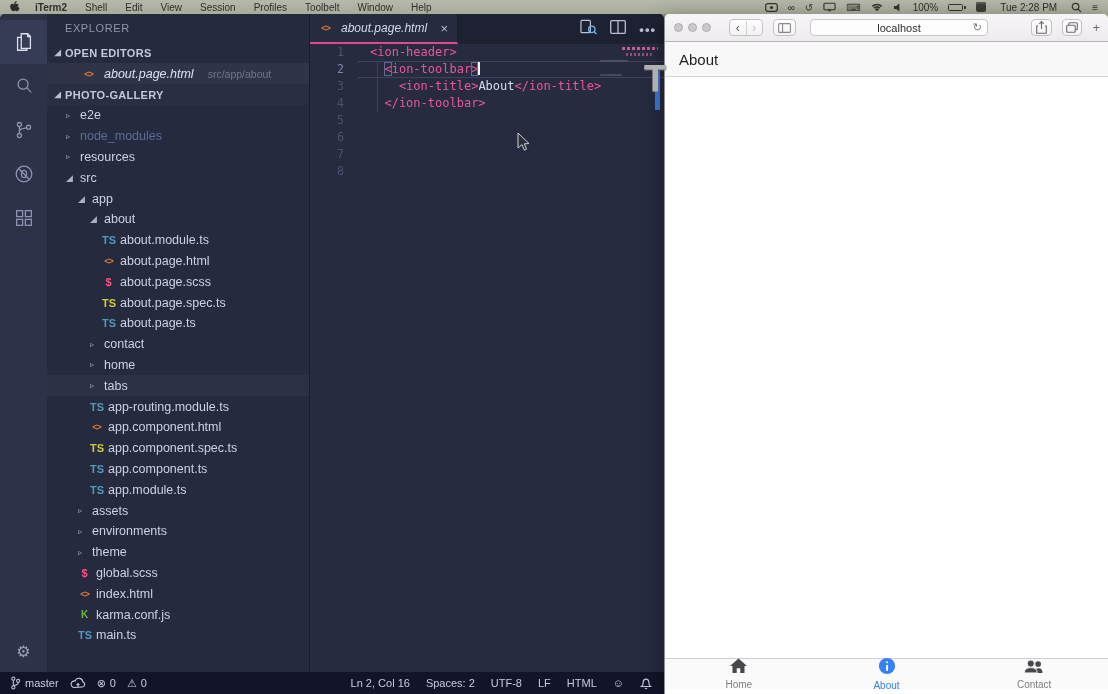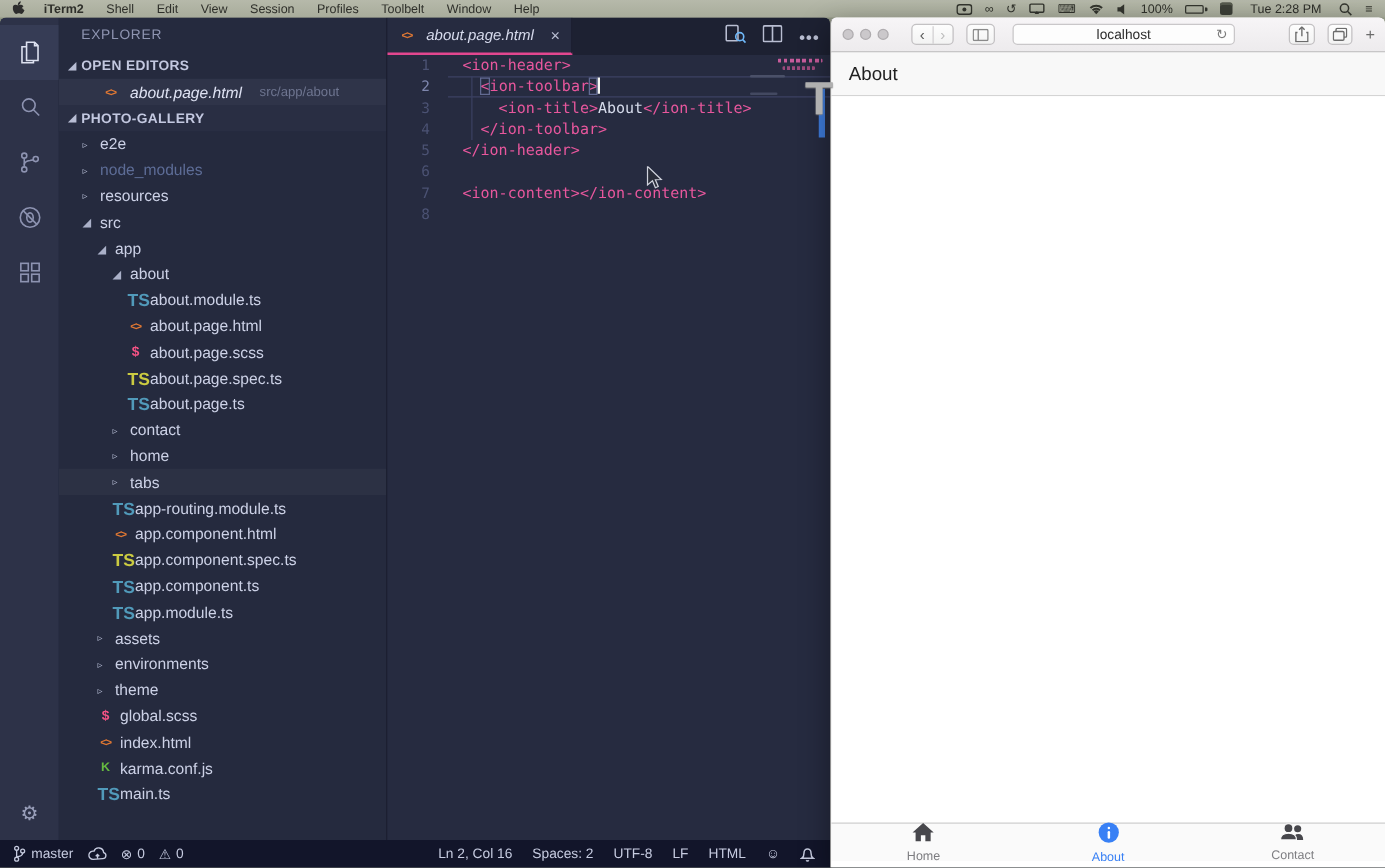--- a/index.html
+++ b/index.html
@@ -57,21 +57,21 @@
   .oe-item .fname { font-style:italic; color:#dde1f2; margin-left:5px; white-space:pre; }
   .oe-item .fpath { color:#6e7590; font-size:10.5px; margin-left:14px; white-space:pre; }
   .tree { }
   .trow { height:20.8px; display:flex; align-items:center; white-space:nowrap; }
   .trow.hl { background:#2c3144; }
   .trow .twisty { font-size:8px; color:#aab0c8; width:13px; flex:none; text-align:left; }
   .trow .twisty.open { font-size:9px; }
   .trow .lbl { margin-left:1px; }
   .trow .lbl.dim { color:#5d6c96; }
   .ficon { width:13px; flex:none; font-weight:bold; text-align:center; margin-right:4px;
-    font-size:14px; font-family:"Liberation Sans",sans-serif; }
+    font-size:11px; font-family:"Liberation Sans",sans-serif; }
   .ficon.ts { color:#519aba; }
   .ficon.ts-spec { color:#cbcb41; }
   .ficon.html { color:#e37933; font-size:9px; letter-spacing:-1px; }
   .ficon.scss { color:#f55385; font-size:11px; }
   .ficon.karma { color:#66bb41; font-size:10px; }
 
   
   .editorarea { flex:1; display:flex; flex-direction:column; min-width:0; position:relative; }
   .tabbar { height:30px; background:#1d2132; display:flex; align-items:stretch; flex:none; position:relative; }
   .tab { width:148px; background:#262b40; display:flex; align-items:center; padding:0 9px;
@@ -411,29 +411,27 @@
             <div class="code-line">
               <span class="ln-num">3</span>
               <span class="ln-content"><span class="tok tag">    &lt;ion-title&gt;</span><span class="tok text">About</span><span class="tok tag">&lt;/ion-title&gt;</span></span>
             </div>
             <div class="code-line">
               <span class="ln-num">4</span>
               <span class="ln-content"><span class="tok tag">  &lt;/ion-toolbar&gt;</span></span>
             </div>
             <div class="code-line">
               <span class="ln-num">5</span>
-              <span class="ln-content"><span class="tok tag">&lt;/ion-header&gt;</span></span>
             </div>
             <div class="code-line">
               <span class="ln-num">6</span>
               <span class="ln-content"></span>
             </div>
             <div class="code-line">
               <span class="ln-num">7</span>
-              <span class="ln-content"><span class="tok tag">&lt;ion-content&gt;&lt;/ion-content&gt;</span></span>
             </div>
             <div class="code-line">
               <span class="ln-num">8</span>
               <span class="ln-content"></span>
             </div>
           </div>
         <div class="indent-guide"></div>
         <div class="minimap-row mm1"></div>
         <div class="minimap-row mm2"></div>
         <div class="minimap-row mm3"></div>

